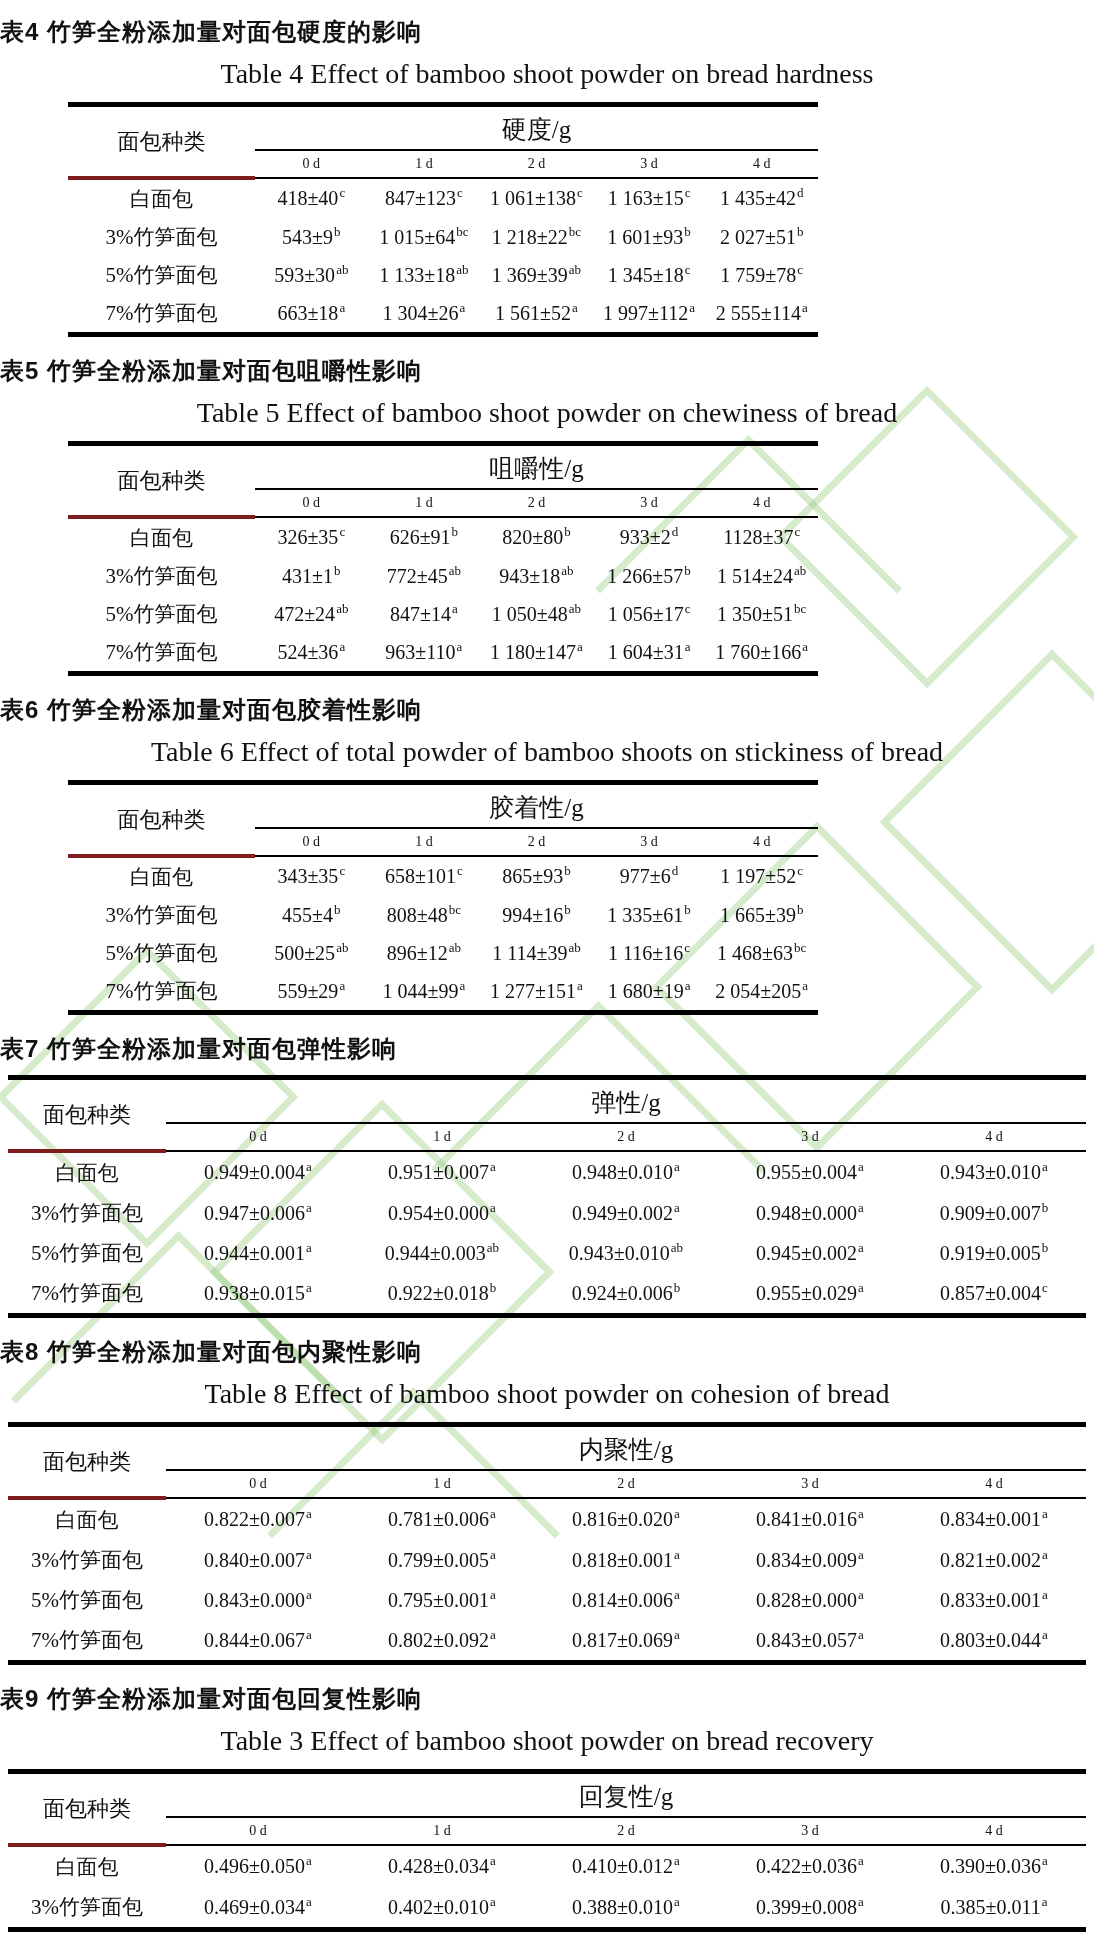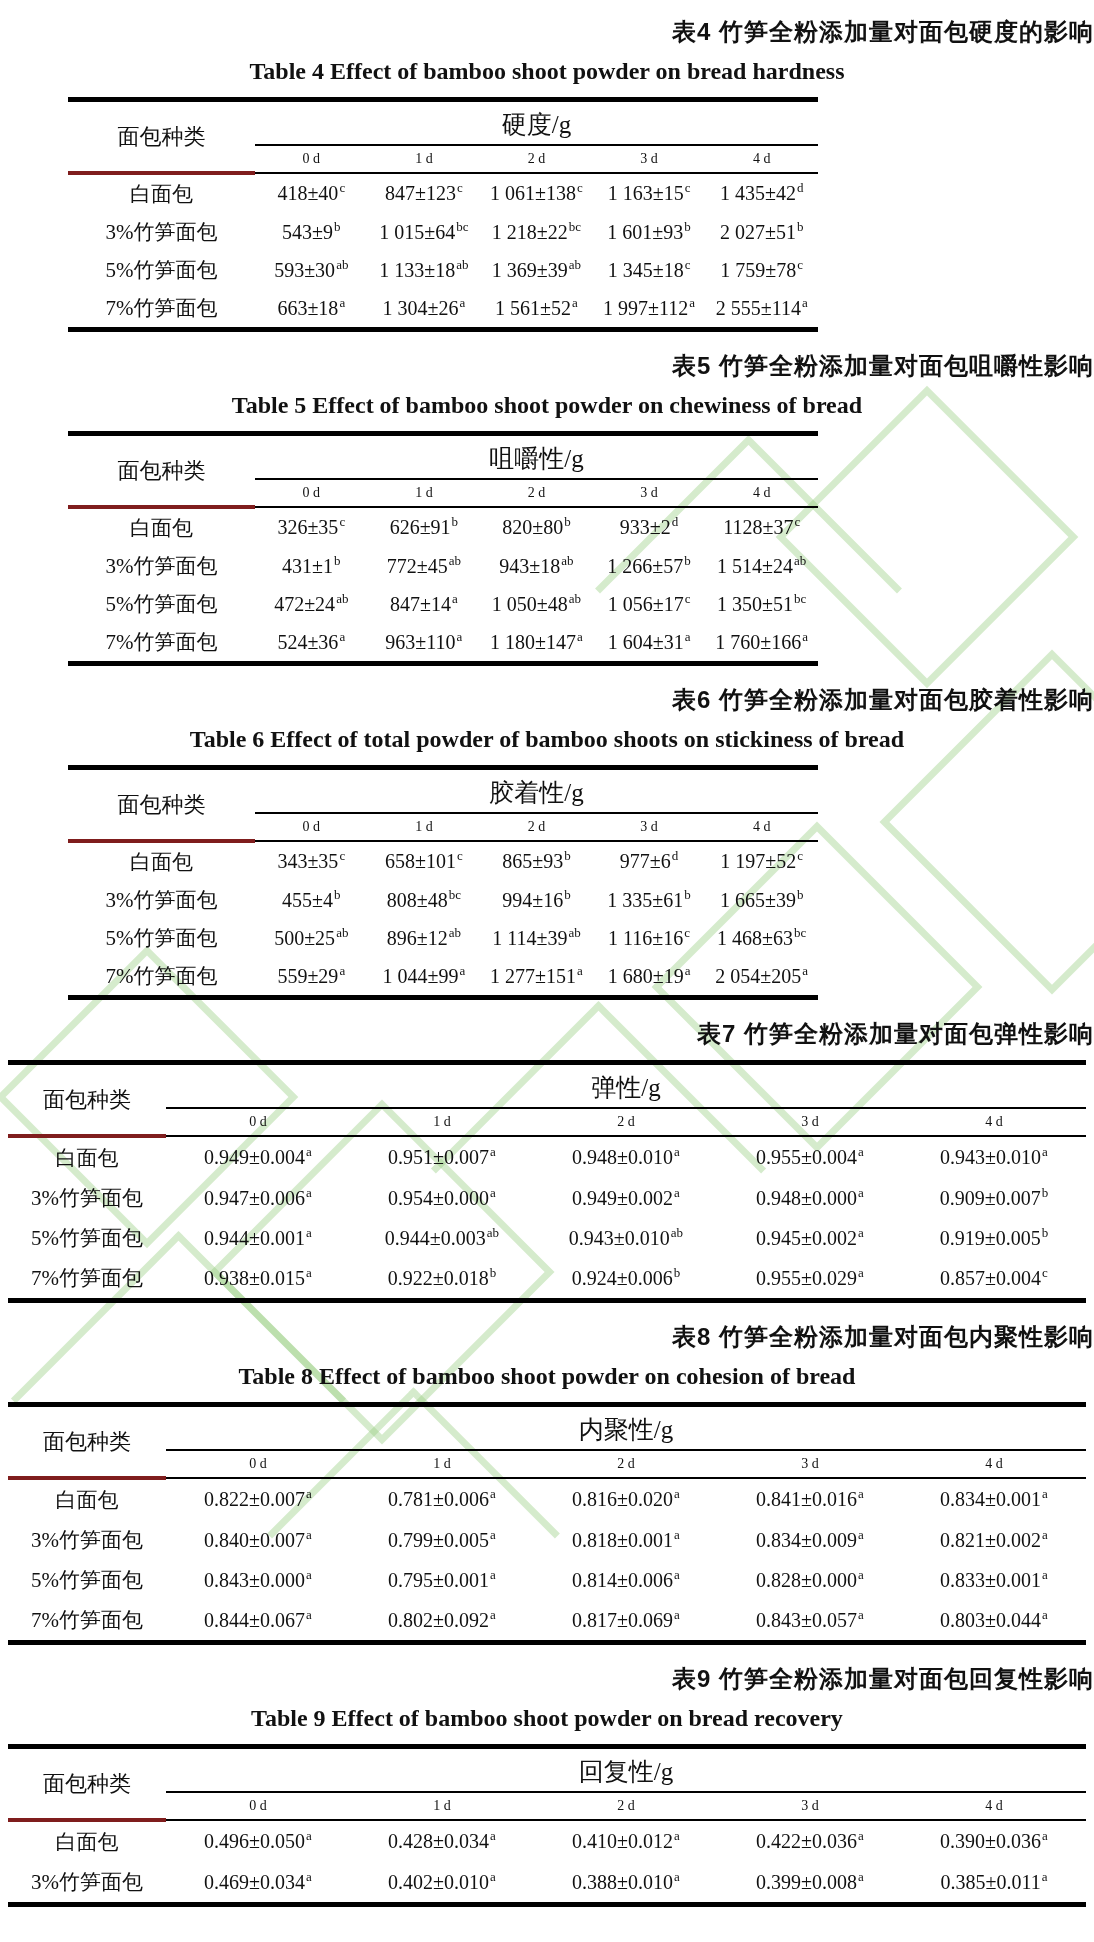--- a/index.html
+++ b/index.html
@@ -30,28 +30,28 @@
     border-bottom: none;
     transform: rotate(-45deg);
   }
   
   #tables-root { position: relative; z-index: 1; padding-top: 4px; }
   .tbl-block { margin-bottom: 18px; }
   .title-cn {
     font-family: "Liberation Sans", sans-serif;
     font-weight: 700;
     font-size: 24px;
-    text-align: right;
+    text-align: left;
     margin: 12px 0 10px 0;
     letter-spacing: 1px;
   }
   .title-en {
     font-family: "Liberation Serif", serif;
-    font-weight: 700;
-    font-size: 24px;
+    font-weight: 400;
+    font-size: 28px;
     text-align: center;
     margin: 0 0 12px 0;
   }
   table.data-table {
     border-collapse: collapse;
     table-layout: fixed;
     border-top: 5px solid #000;
     border-bottom: 5px solid #000;
   }
   .narrow table.data-table { width: 750px; margin-left: 68px; }
@@ -412,21 +412,21 @@
             <td>0.817±0.069<sup>a</sup></td>
             <td>0.843±0.057<sup>a</sup></td>
             <td>0.803±0.044<sup>a</sup></td>
           </tr>
         </tbody>
     </table>
   </section>
 
   <section class="tbl-block wide">
     <h2 class="title-cn">表9  竹笋全粉添加量对面包回复性影响</h2>
-    <h3 class="title-en">Table 9 Effect of bamboo shoot powder on bread recovery</h3>
+    <h3 class="title-en">Table 3 Effect of bamboo shoot powder on bread recovery</h3>
     <table class="data-table">
       <colgroup>
           <col class="c-lab">
           <col class="c-day">
           <col class="c-day">
           <col class="c-day">
           <col class="c-day">
           <col class="c-day">
         </colgroup>
       <thead>

